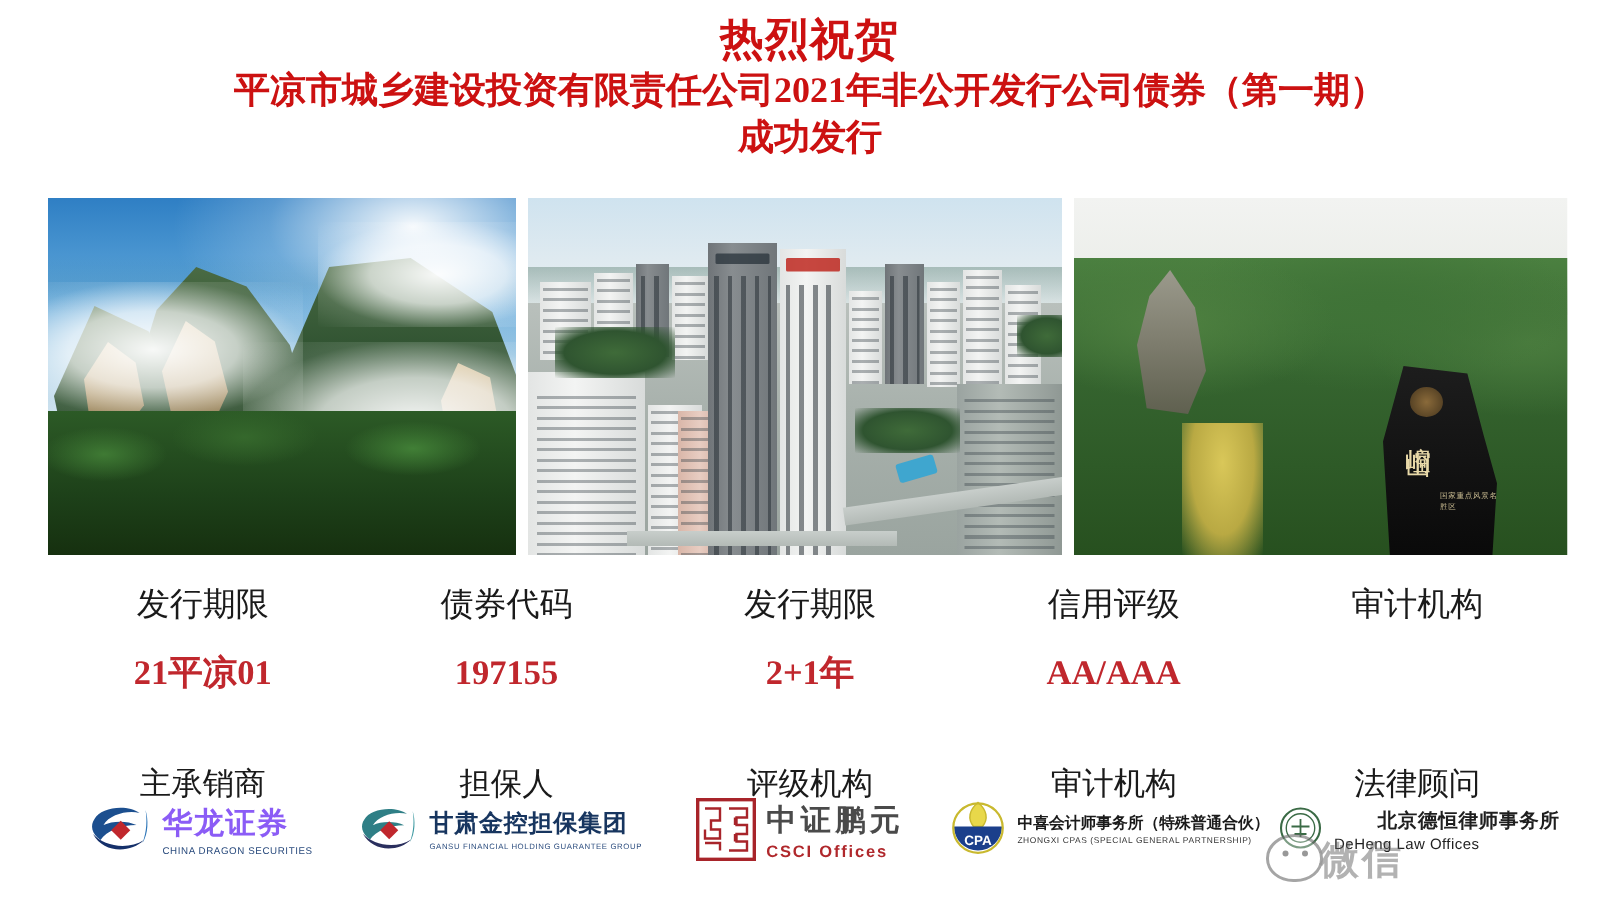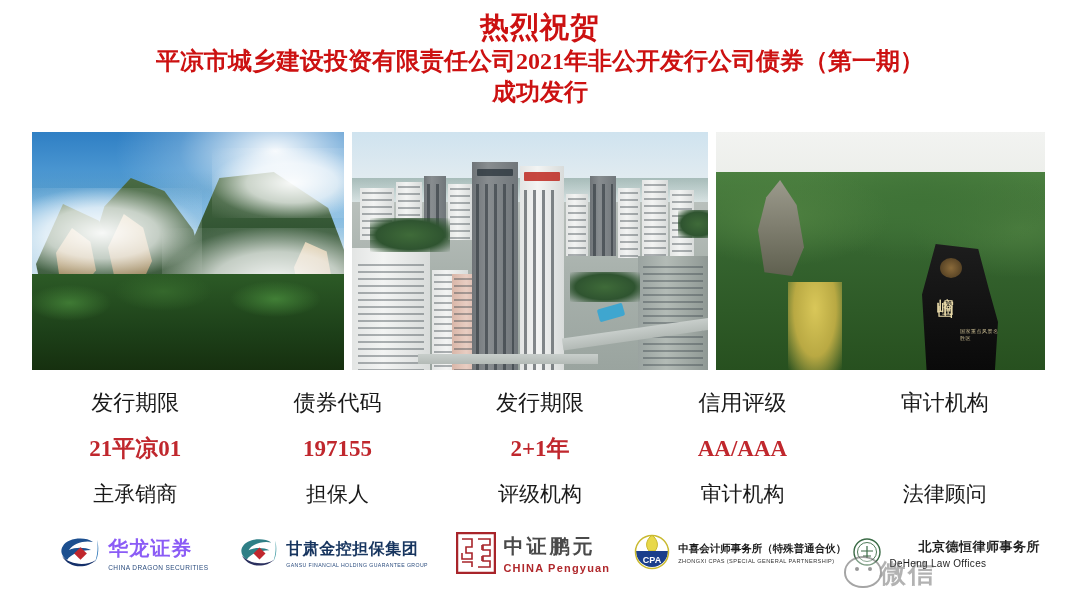--- a/index.html
+++ b/index.html
@@ -235,21 +235,21 @@
     color: #c0272d;
     line-height: 30px;
     margin-top: 16px;
     white-space: nowrap;
   }
 
   
   .inst-labels {
     position: absolute;
     left: 34px;
-    top: 480px;
+    top: 508px;
     width: 1012px;
     display: flex;
   }
   .inst-col {
     flex: 1 1 0;
     text-align: center;
   }
   .inst-label {
     font-family: "Liberation Serif", "DejaVu Serif", serif;
     font-size: 21px;
@@ -520,21 +520,21 @@
         <g stroke="#a8242a" stroke-width="1.6" fill="none">
           <path d="M6 7 h10 v8 h-6 v6 h6 v6 h-10 v-6"></path>
           <path d="M6 30 h10 v5"></path>
           <path d="M22 7 h12 v6 h-7 v5 h7 v6 h-7 v5 h7 v6 h-12"></path>
           <path d="M26 13 v5"></path>
           <path d="M26 24 v5"></path>
         </g>
       </svg>
       <span class="logo-text">
         <span class="logo-cn csci-cn">中证鹏元</span>
-        <span class="logo-en csci-en">CHINA Pengyuan</span>
+        <span class="logo-en csci-en">CSCI Offices</span>
       </span>
     </div>
 
     <div class="logo-cell">
       <svg class="logo-mark" width="38" height="40" viewBox="0 0 38 40">
         <path d="M19 2 C13 7, 12 13, 16 18 L22 18 C26 13, 25 7, 19 2 Z" fill="#e8d84a" stroke="#c9b92f" stroke-width="1"></path>
         <path d="M3 18 H35 A16 16 0 0 1 3 18 Z" fill="#1b3f8b"></path>
         <circle cx="19" cy="19" r="16.5" fill="none" stroke="#c9b92f" stroke-width="1.5"></circle>
         <text x="19" y="30" font-family="'Liberation Sans', sans-serif" font-size="9" font-weight="bold" fill="#ffffff" text-anchor="middle">CPA</text>
       </svg>

